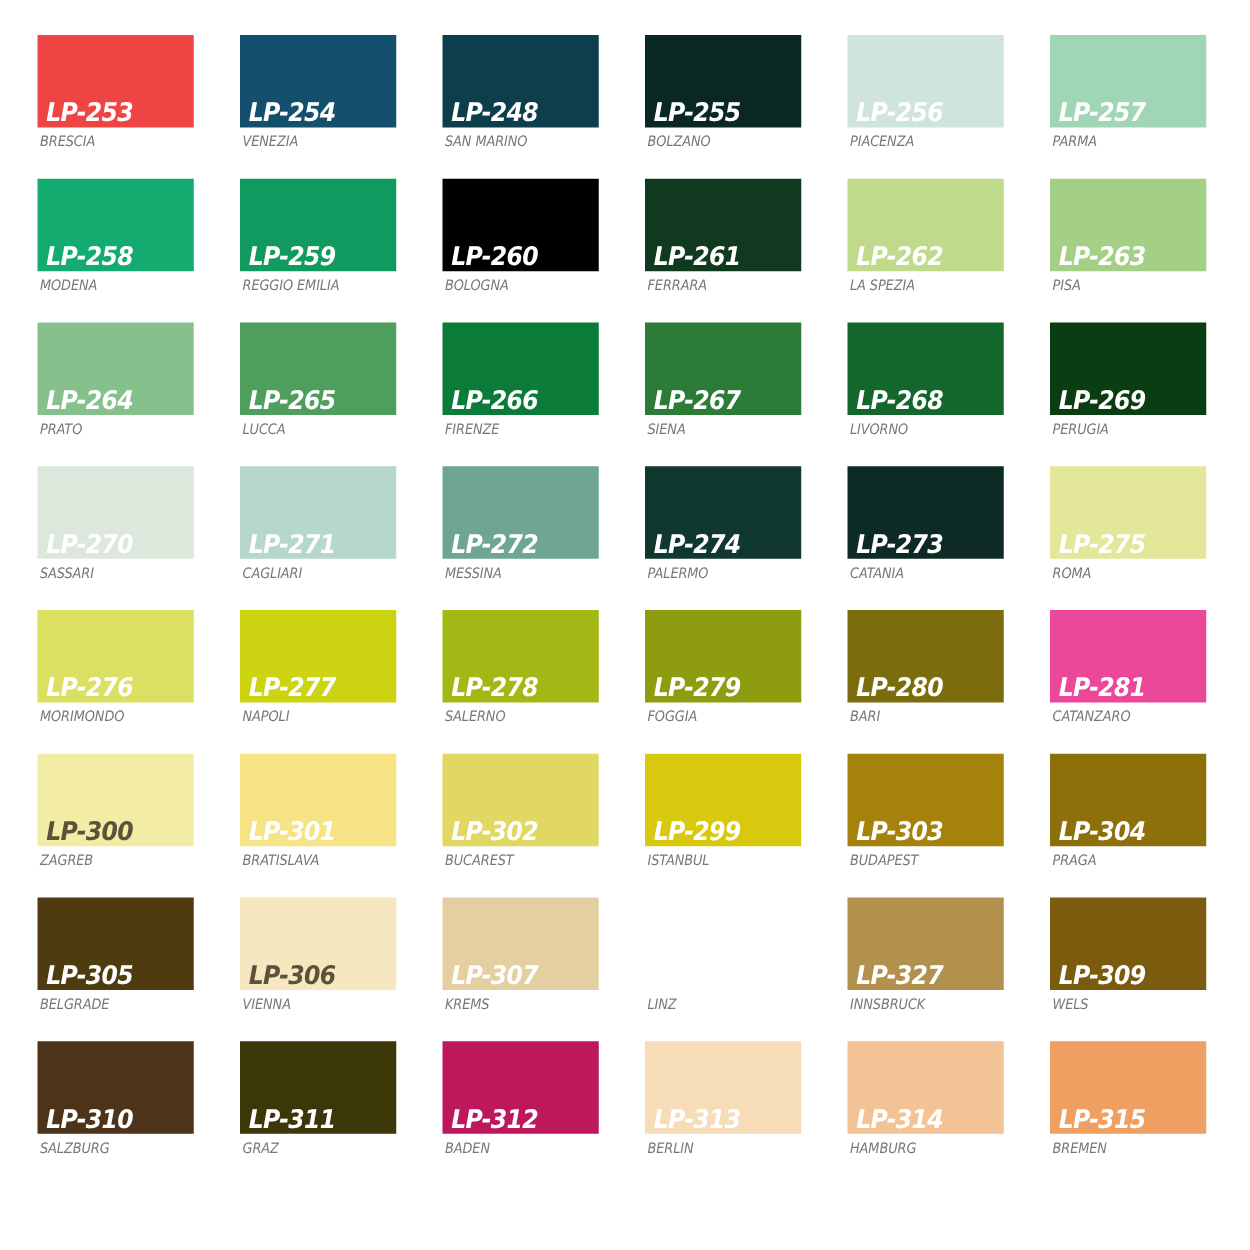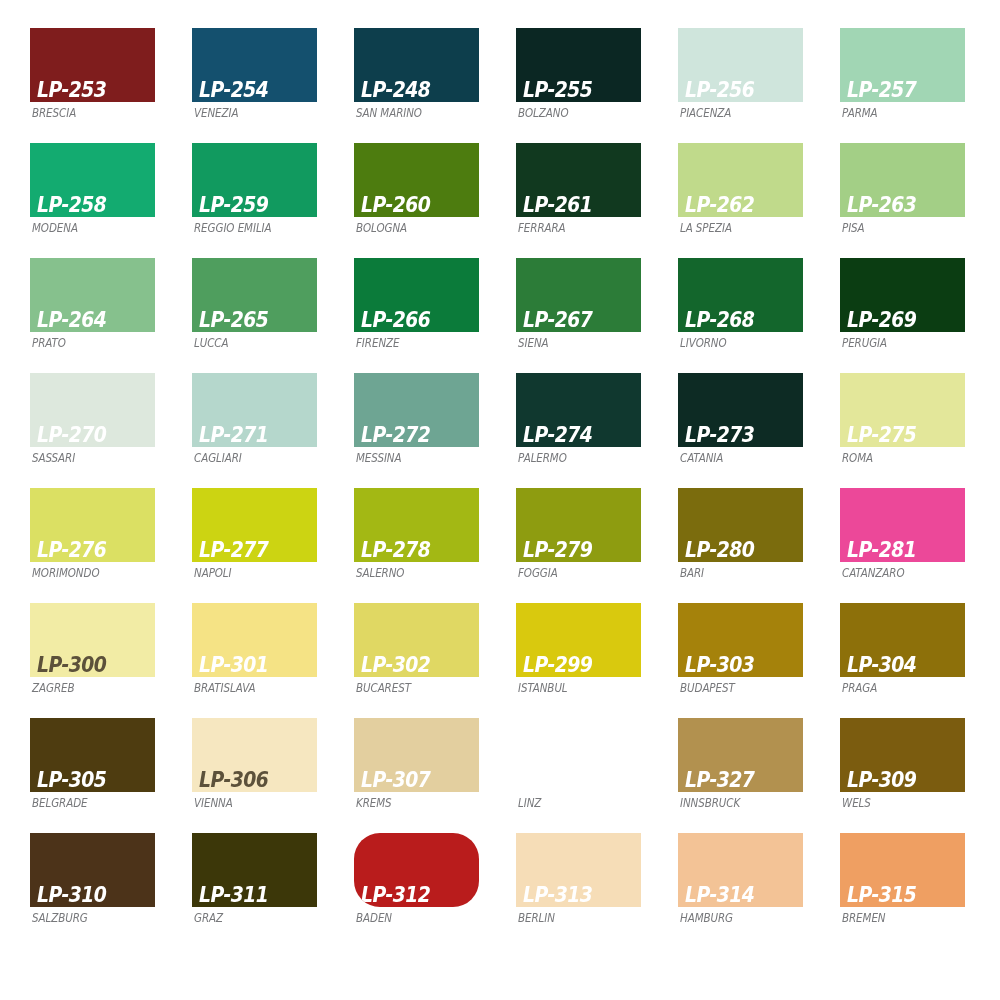--- a/index.html
+++ b/index.html
@@ -70,21 +70,21 @@
     transform: scaleX(0.9);
     transform-origin: left top;
   }
 </style>
 </head>
 <body>
 
 <div id="chart-sheet">
   <div id="swatch-grid">
       <div class="swatch-cell">
-        <div class="swatch-chip" style="background-color: #7f1d1d;">
+        <div class="swatch-chip" style="background-color: #ef4444;">
           <span class="swatch-code" style="color: rgb(255, 255, 255);">LP-253</span>
         </div>
         <span class="swatch-name" style="color: rgb(119, 120, 123);">BRESCIA</span>
       </div>
       <div class="swatch-cell">
         <div class="swatch-chip" style="background-color: rgb(20, 80, 110);">
           <span class="swatch-code" style="color: rgb(255, 255, 255);">LP-254</span>
         </div>
         <span class="swatch-name" style="color: rgb(119, 120, 123);">VENEZIA</span>
       </div>
@@ -118,21 +118,21 @@
         </div>
         <span class="swatch-name" style="color: rgb(119, 120, 123);">MODENA</span>
       </div>
       <div class="swatch-cell">
         <div class="swatch-chip" style="background-color: rgb(17, 154, 95);">
           <span class="swatch-code" style="color: rgb(255, 255, 255);">LP-259</span>
         </div>
         <span class="swatch-name" style="color: rgb(119, 120, 123);">REGGIO EMILIA</span>
       </div>
       <div class="swatch-cell">
-        <div class="swatch-chip" style="background-color: #4d7c0f;">
+        <div class="swatch-chip" style="background-color: #000000;">
           <span class="swatch-code" style="color: rgb(255, 255, 255);">LP-260</span>
         </div>
         <span class="swatch-name" style="color: rgb(119, 120, 123);">BOLOGNA</span>
       </div>
       <div class="swatch-cell">
         <div class="swatch-chip" style="background-color: rgb(17, 57, 31);">
           <span class="swatch-code" style="color: rgb(255, 255, 255);">LP-261</span>
         </div>
         <span class="swatch-name" style="color: rgb(119, 120, 123);">FERRARA</span>
       </div>
@@ -331,21 +331,21 @@
         </div>
         <span class="swatch-name" style="color: rgb(119, 120, 123);">SALZBURG</span>
       </div>
       <div class="swatch-cell">
         <div class="swatch-chip" style="background-color: rgb(60, 55, 9);">
           <span class="swatch-code" style="color: rgb(255, 255, 255);">LP-311</span>
         </div>
         <span class="swatch-name" style="color: rgb(119, 120, 123);">GRAZ</span>
       </div>
       <div class="swatch-cell">
-        <div class="swatch-chip" style="background-color: #b91c1c; border-radius: 26px;">
+        <div class="swatch-chip" style="background-color: #be185d;">
           <span class="swatch-code" style="color: rgb(255, 255, 255);">LP-312</span>
         </div>
         <span class="swatch-name" style="color: rgb(119, 120, 123);">BADEN</span>
       </div>
       <div class="swatch-cell">
         <div class="swatch-chip" style="background-color: rgb(246, 221, 183);">
           <span class="swatch-code" style="color: rgb(255, 255, 255);">LP-313</span>
         </div>
         <span class="swatch-name" style="color: rgb(119, 120, 123);">BERLIN</span>
       </div>

